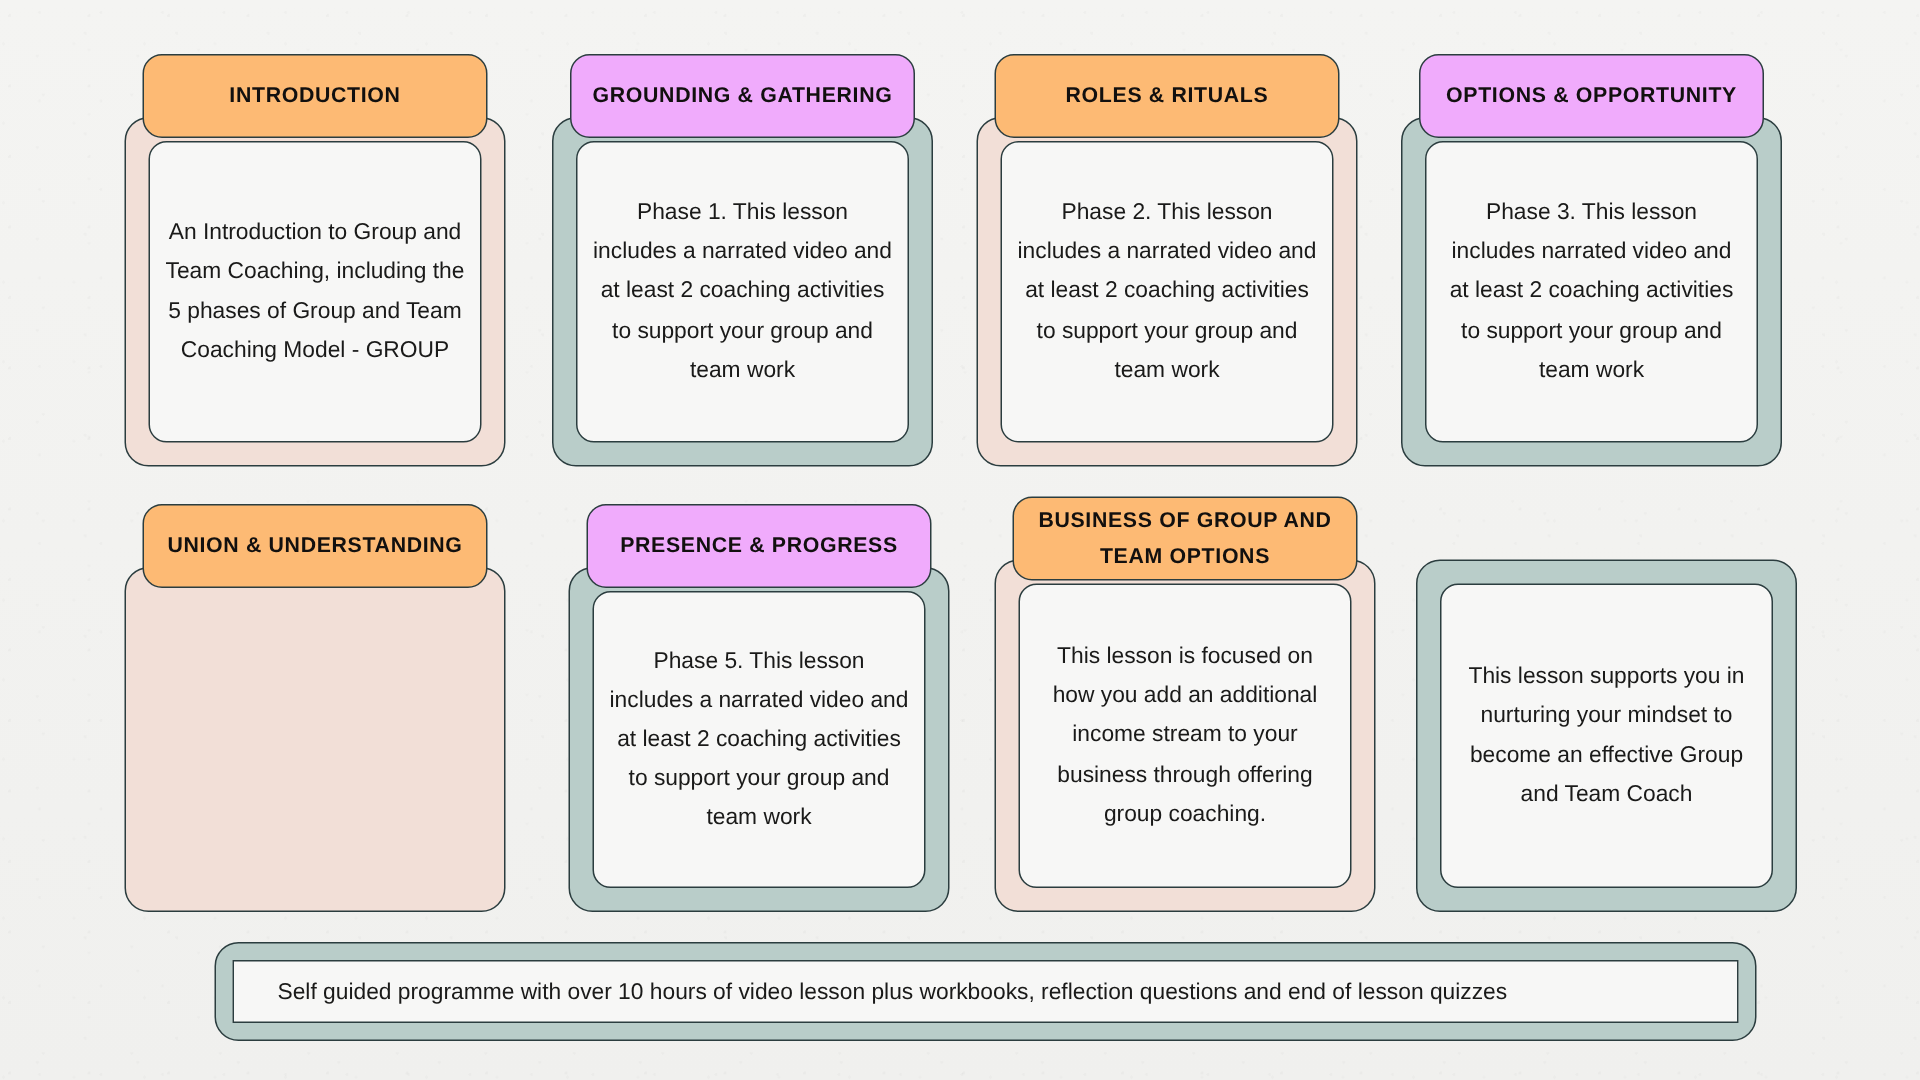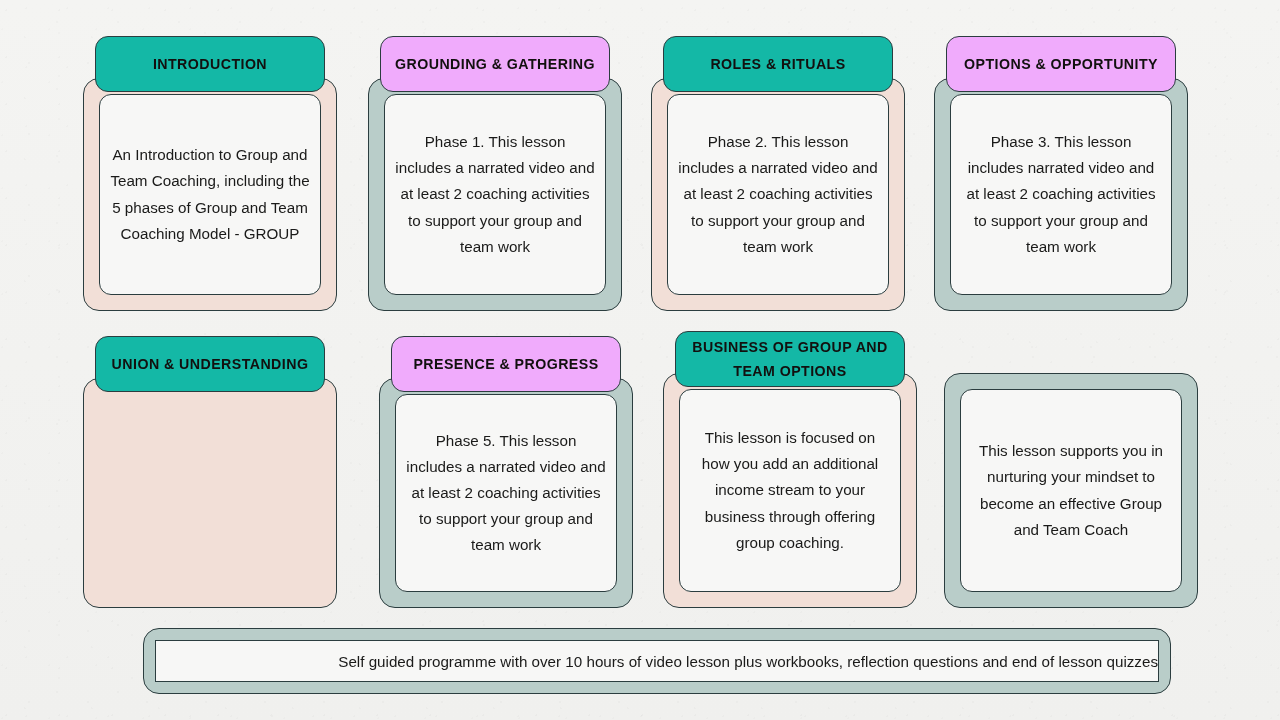--- a/index.html
+++ b/index.html
@@ -62,21 +62,21 @@
     height: 56px;
     border: 1.6px solid #2b3d3f;
     border-radius: 13px;
     box-sizing: border-box;
     display: flex;
     align-items: center;
     justify-content: center;
     text-align: center;
     z-index: 3;
   }
-  .card-header.teal { background: #14b8a6; justify-content: center; }
+  .card-header.teal { background: #fdba74; justify-content: center; }
   .card-header.pink { background: #f0abfc; }
 
   .card-header-title {
     font-size: 14.2px;
     font-weight: bold;
     letter-spacing: 0.45px;
     color: #12100f;
     line-height: 1.7;
     padding: 0 6px;
   }
@@ -121,21 +121,22 @@
     left: 11px;
     right: 11px;
     top: 11px;
     bottom: 11px;
     background: #f7f7f6;
     border: 1.6px solid #2b3d3f;
     border-radius: 0;
     box-sizing: border-box;
     display: flex;
     align-items: center;
-    justify-content: flex-end;
+    justify-content: flex-start;
+    padding-left: 29px;
   }
   #footer-text {
     font-size: 15.2px;
     color: #1a1a19;
     text-align: center;
   }
 </style>
 </head>
 <body>
 

